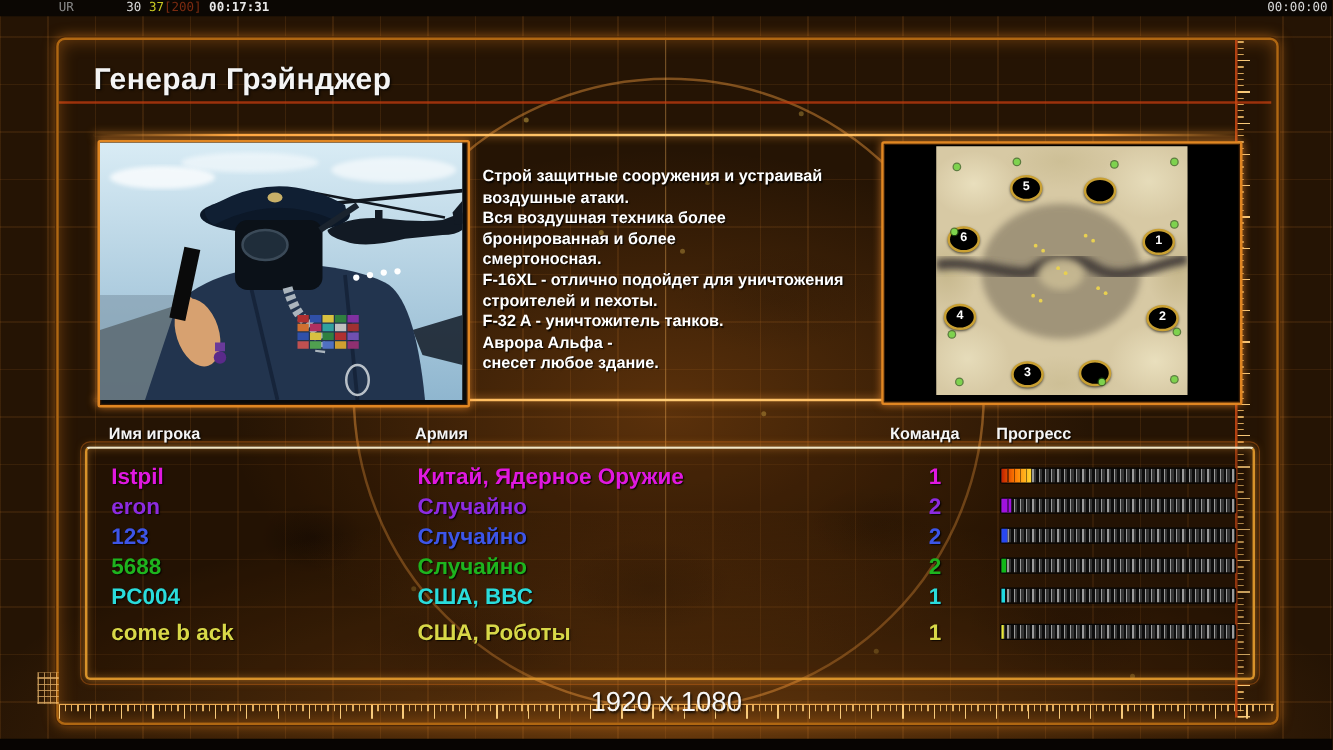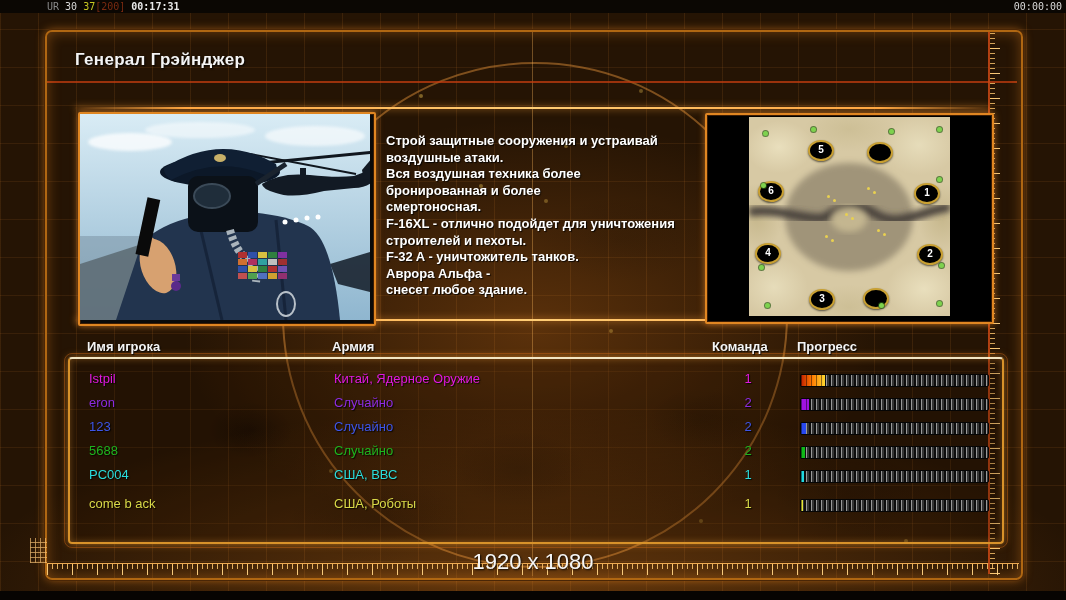--- a/index.html
+++ b/index.html
@@ -64,21 +64,21 @@
     background-image:
       repeating-linear-gradient(0deg, rgba(255,200,110,.8) 0 1px, transparent 1px 5px),
       repeating-linear-gradient(0deg, rgba(255,210,130,.95) 0 1px, transparent 1px 25px);
     background-size:5px 100%, 10px 100%;background-position:left,left;background-repeat:repeat-y;}
   .mini-scale{position:absolute;left:30px;top:538px;width:17px;height:25px;z-index:3;opacity:.8;
     background-image:
       repeating-linear-gradient(0deg, rgba(255,200,120,.8) 0 1px, transparent 1px 5px),
       repeating-linear-gradient(90deg, rgba(255,200,120,.8) 0 1px, transparent 1px 5px);}
   .bottom-black{position:absolute;left:0;top:591px;width:1066px;height:9px;background:#070402;z-index:6;}
   
-  .title{position:absolute;left:75px;top:50px;z-index:5;color:#f4f4f4;font-size:17px;font-weight:bold;
+  .title{position:absolute;left:75px;top:50px;z-index:5;color:#f4f4f4;font-size:24px;font-weight:bold;
     text-shadow:1px 1px 2px rgba(0,0,0,.85);letter-spacing:.3px;}
   
   .info-line{position:absolute;left:75px;width:915px;height:2px;z-index:3;
     background:linear-gradient(90deg, rgba(255,150,40,.12), #ffa843 12%, #ffcd75 50%, #ffa843 88%, rgba(255,150,40,.12));
     box-shadow:0 0 7px rgba(255,165,60,.8);}
   
   .portrait{position:absolute;left:78px;top:112px;width:294px;height:210px;z-index:4;
     border:2px solid #e08622;border-radius:2px;background:#0a0a0a;
     box-shadow:inset 0 0 0 1px #3a1c04, 0 0 7px rgba(255,150,50,.6);}
   .portrait svg{display:block;}
@@ -109,42 +109,42 @@
   .map-dot.green{background:#7ed24e;box-shadow:0 0 0 1px rgba(40,90,20,.7);}
   .map-dot.yellow{width:3px;height:3px;background:#e8d050;}
   
   .col-header{position:absolute;z-index:5;color:#f4f4f4;font-size:13px;font-weight:bold;
     text-shadow:1px 1px 1px rgba(0,0,0,.85);top:339px;}
   .list-panel{position:absolute;left:68px;top:357px;width:932px;height:183px;z-index:4;
     border:2px solid #d8922a;border-top-color:#f3e6c4;border-radius:4px;
     background:rgba(30,15,0,.22);
     box-shadow:0 0 8px rgba(255,160,50,.55), inset 0 0 7px rgba(255,170,60,.35);
     outline:1px solid rgba(200,100,20,.45);outline-offset:3px;}
-  .row{position:absolute;left:0;width:100%;height:24px;font-size:13px;font-weight:normal;
+  .row{position:absolute;left:0;width:100%;height:24px;font-size:18px;font-weight:bold;
     text-shadow:1px 1px 1px rgba(0,0,0,.8);}
   .c-name{position:absolute;left:19px;top:3px;}
   .c-army{position:absolute;left:264px;top:3px;}
   .c-team{position:absolute;left:660px;top:3px;width:36px;text-align:center;}
   .bar{position:absolute;left:730px;top:6px;width:187px;height:11px;border:1px solid #050505;border-radius:2px;
     background:repeating-linear-gradient(90deg, #9a9a9a 0 1px, #353535 1px 3px, #0d0d0d 3px 5px);}
   .bar-fill{position:absolute;left:0;top:0;bottom:0;}
   .bar-fill::after{content:"";position:absolute;inset:0;
     background:repeating-linear-gradient(90deg, rgba(0,0,0,.45) 0 1px, transparent 1px 5px);}
   .bar-fill.fire{background:linear-gradient(90deg,#c02000,#ff7800 45%,#ffd830);}
   
   .footer-res{position:absolute;left:0;top:549px;width:1066px;text-align:center;z-index:5;
     color:#f6f6f6;font-size:22px;text-shadow:1px 1px 2px rgba(0,0,0,.85);}
 </style>
 </head>
 <body>
 
 <div class="speckles"></div>
 
 <div class="topbar">
-  <div class="left"><span style="color: rgb(138, 138, 138); margin-left: 44px;">UR </span><span style="color: rgb(216, 216, 216);">30 </span><span style="color: rgb(200, 200, 34);">37</span><span style="color: rgb(122, 42, 16);">[200] </span><span style="color: rgb(232, 232, 232); font-weight: bold;">00:17:31</span></div>
+  <div class="left"><span style="color: rgb(138, 138, 138); margin-left: 44px;">UR </span><span style="color: rgb(216, 216, 216); margin-left: 36px;">30 </span><span style="color: rgb(200, 200, 34);">37</span><span style="color: rgb(122, 42, 16);">[200] </span><span style="color: rgb(232, 232, 232); font-weight: bold;">00:17:31</span></div>
   <div class="right">00:00:00</div>
 </div>
 
 <div class="reticle-circle"></div>
 <div class="reticle-vline"></div>
 <div class="reticle-hline"></div>
 <div class="frame"></div>
 <div class="ruler-bottom"></div>
 <div class="ruler-right"></div>
 <div class="mini-scale"></div>

